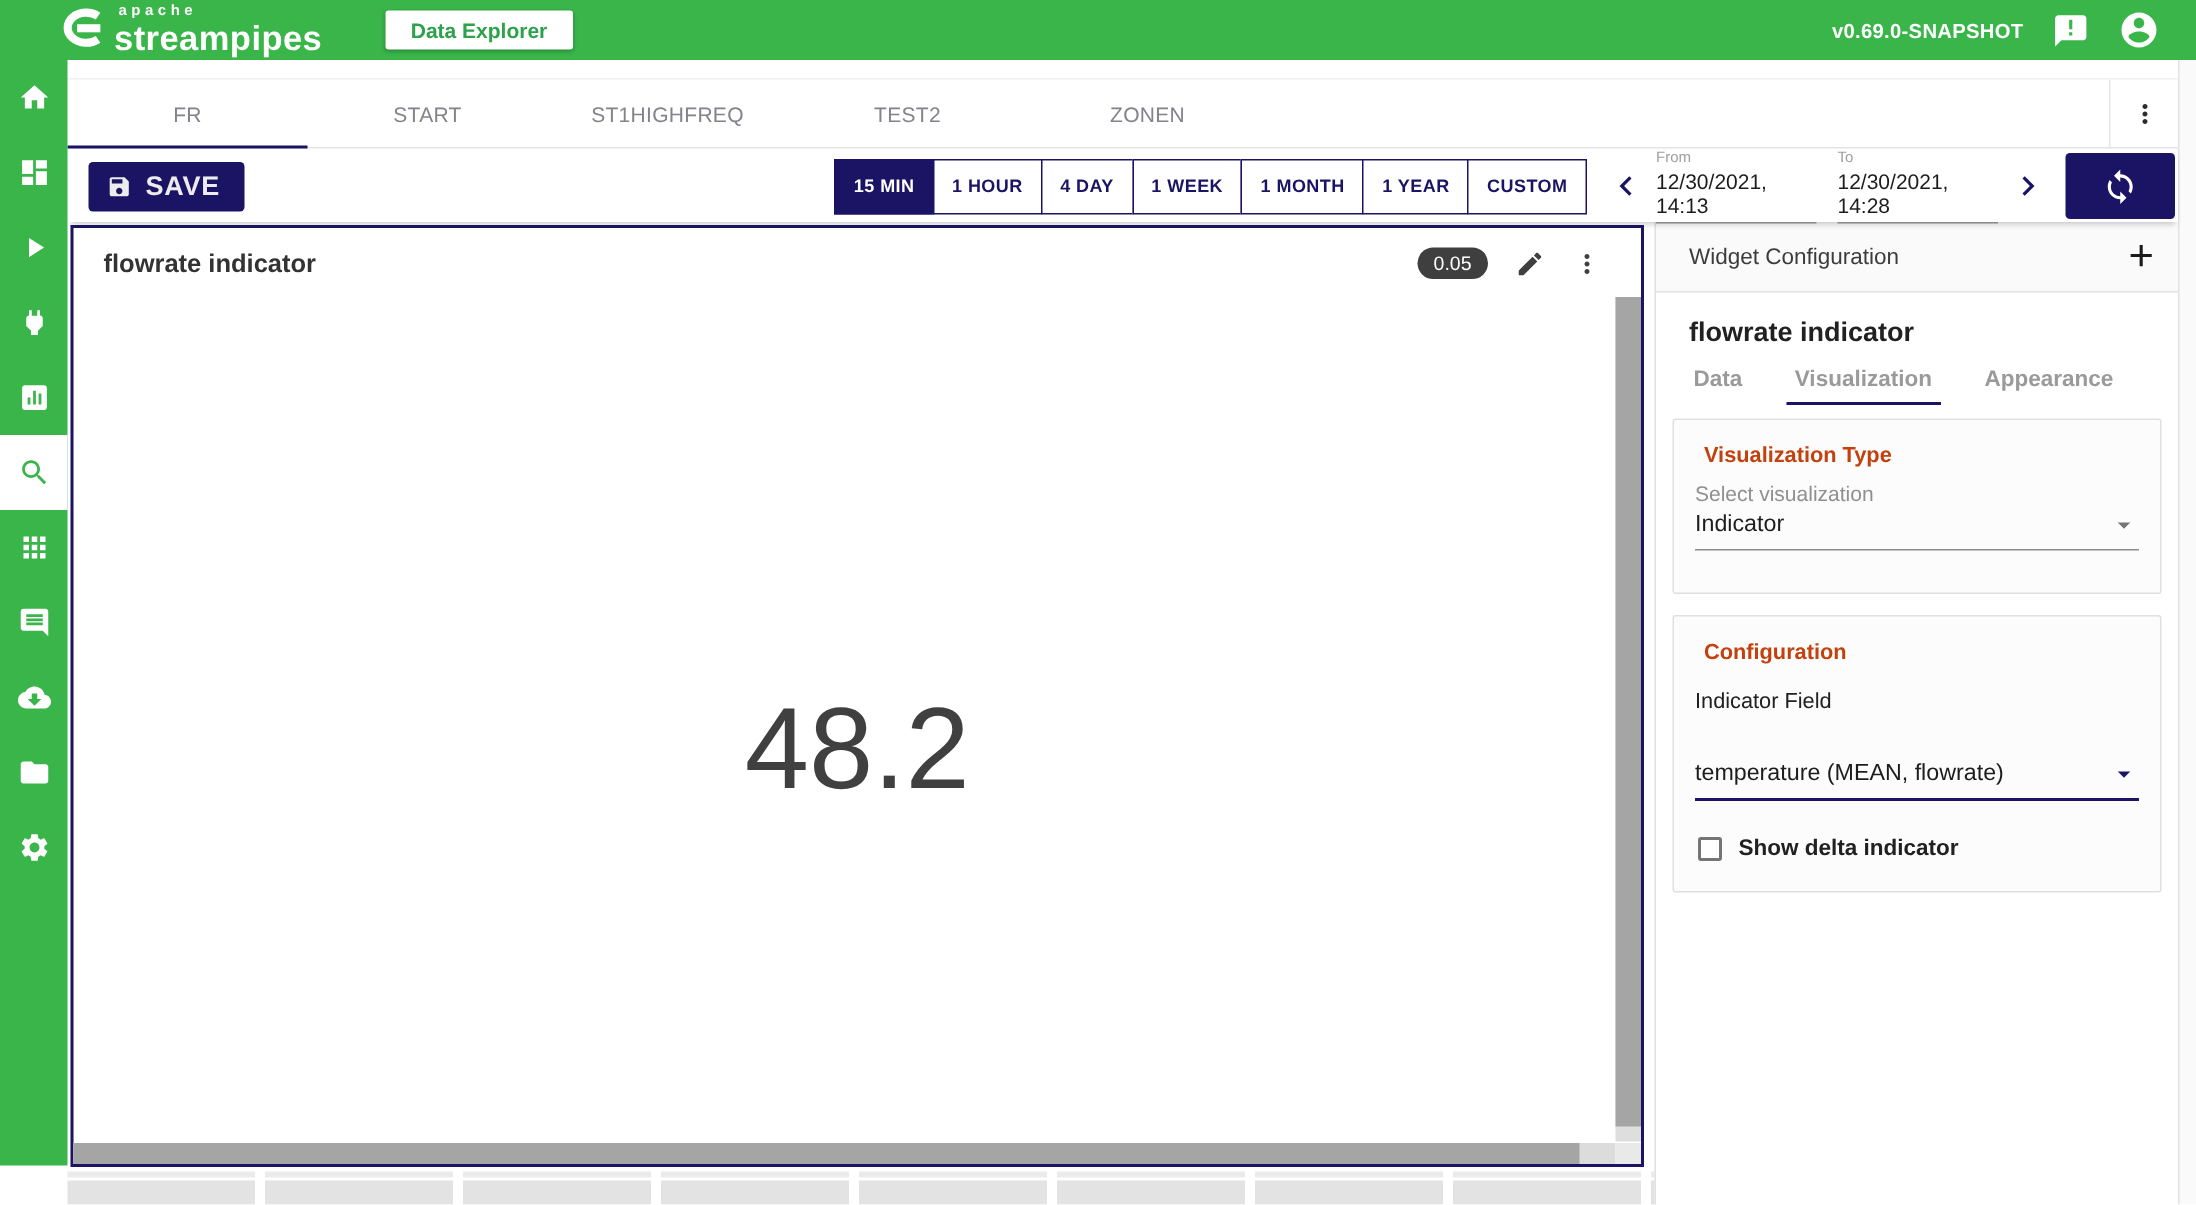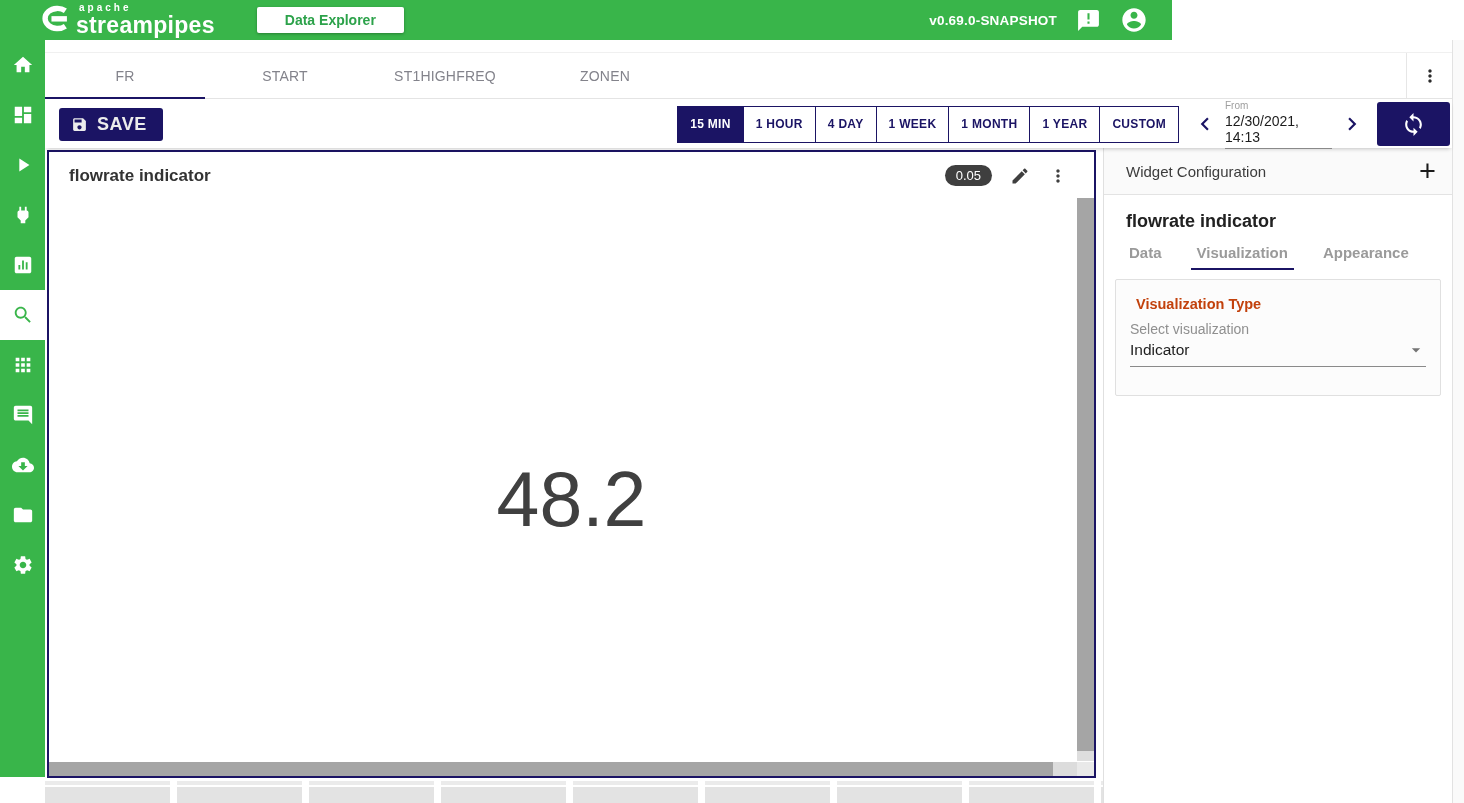--- a/index.html
+++ b/index.html
@@ -1,28 +1,28 @@
 <!DOCTYPE html>
 <html><head>
 <meta charset="utf-8">
 <style>
   * { box-sizing: border-box; margin: 0; padding: 0; }
   html,body { width: 1464px; height: 803px; overflow: hidden; background: #fff;
     font-family: "Liberation Sans", sans-serif; position: relative; }
 
   
-  .app-header { position: absolute; left:0; top:0; width:1172px; height:40px;
+  .app-header { position: absolute; left:0; top:0; width:1464px; height:40px;
     background:#39b54a; display:flex; align-items:center; color:#fff; z-index:10; }
   .logo { display:flex; align-items:center; margin-left:33px; }
   .logo svg { width:40px; height:34px; }
   .logo-text { line-height:1; margin-left:3px; }
   .logo-apache { font-size:10px; font-weight:bold; letter-spacing:3px; margin-left:3px; }
   .logo-name { font-size:23px; font-weight:bold; letter-spacing:.3px; margin-top:1px; }
   .de-badge { margin-left:42px; background:#fff; color:#2ca24a; font-weight:bold;
-    font-size:14px; padding:5px 28px; border-radius:2px; box-shadow:0 1px 3px rgba(0,0,0,.3); }
+    font-size:14px; padding:5px 17px; border-radius:2px; box-shadow:0 1px 3px rgba(0,0,0,.3); }
   .header-right { margin-left:auto; display:flex; align-items:center; gap:19px; margin-right:24px; }
   .version { font-size:13.5px; font-weight:bold; letter-spacing:.2px; }
   .header-right svg { fill:#fff; }
 
   
   .sidebar { position:absolute; left:0; top:40px; width:45px; height:737px;
     background:#39b54a; display:flex; flex-direction:column; z-index:9; }
   .nav-item { height:50px; display:flex; align-items:center; justify-content:center; cursor:pointer; }
   .nav-item svg { width:22px; height:22px; fill:#fff; }
   .nav-item.active { background:#fff; }
@@ -205,20 +205,21 @@
         <path d="M19.14 12.94c.04-.3.06-.61.06-.94 0-.32-.02-.64-.07-.94l2.03-1.58c.18-.14.23-.41.12-.61l-1.92-3.32c-.12-.22-.37-.29-.59-.22l-2.39.96c-.5-.38-1.03-.7-1.62-.94l-.36-2.54c-.04-.24-.24-.41-.48-.41h-3.84c-.24 0-.43.17-.47.41l-.36 2.54c-.59.24-1.13.57-1.62.94l-2.39-.96c-.22-.08-.47 0-.59.22L2.74 8.87c-.12.21-.08.47.12.61l2.03 1.58c-.05.3-.09.63-.09.94s.02.64.07.94l-2.03 1.58c-.18.14-.23.41-.12.61l1.92 3.32c.12.22.37.29.59.22l2.39-.96c.5.38 1.03.7 1.62.94l.36 2.54c.05.24.24.41.48.41h3.84c.24 0 .44-.17.47-.41l.36-2.54c.59-.24 1.13-.56 1.62-.94l2.39.96c.22.08.47 0 .59-.22l1.92-3.32c.12-.22.07-.47-.12-.61l-2.01-1.58zM12 15.6c-1.98 0-3.6-1.62-3.6-3.6s1.62-3.6 3.6-3.6 3.6 1.62 3.6 3.6-1.62 3.6-3.6 3.6z"></path>
       </svg>
   </div>
 </div>
 
 <div class="tabbar">
   <div class="tab-strip">
       <div class="tab active">FR</div>
       <div class="tab">START</div>
       <div class="tab">ST1HIGHFREQ</div>
+      <div class="tab">TEST2</div>
       <div class="tab">ZONEN</div>
     </div>
   <div class="tab-kebab">
     <svg viewBox="0 0 24 24">
         <path d="M12 8c1.1 0 2-.9 2-2s-.9-2-2-2-2 .9-2 2 .9 2 2 2zm0 2c-1.1 0-2 .9-2 2s.9 2 2 2 2-.9 2-2-.9-2-2-2zm0 6c-1.1 0-2 .9-2 2s.9 2 2 2 2-.9 2-2-.9-2-2-2z"></path>
       </svg>
   </div>
 </div>
 
 <div class="toolbar">
@@ -239,20 +240,24 @@
         <button class="time-btn">CUSTOM</button>
       </div>
     <div class="date-nav">
       <svg class="chev" viewBox="0 0 24 24">
           <path d="M15.41 7.41L14 6l-6 6 6 6 1.41-1.41L10.83 12z"></path>
         </svg>
       <div class="date-field">
         <div class="date-label">From</div>
         <div class="date-value">12/30/2021, 14:13</div>
       </div>
+      <div class="date-field">
+        <div class="date-label">To</div>
+        <div class="date-value">12/30/2021, 14:28</div>
+      </div>
       <svg class="chev" viewBox="0 0 24 24">
           <path d="M8.59 16.59L10 18l6-6-6-6-1.41 1.41L13.17 12z"></path>
         </svg>
     </div>
     <button class="refresh-btn">
       <svg viewBox="0 0 24 24">
           <path d="M12 4V1L8 5l4 4V6c3.31 0 6 2.69 6 6 0 1.01-.25 1.97-.7 2.8l1.46 1.46C19.54 15.03 20 13.57 20 12c0-4.42-3.58-8-8-8zm0 14c-3.31 0-6-2.69-6-6 0-1.01.25-1.97.7-2.8L5.24 7.74C4.46 8.97 4 10.43 4 12c0 4.42 3.58 8 8 8v3l4-4-4-4v3z"></path>
         </svg>
     </button>
   </div>
@@ -297,15 +302,29 @@
     <div class="select-label">Select visualization</div>
     <div class="select-row">
       <span>Indicator</span>
       <svg viewBox="0 0 24 24">
           <path d="M7 10l5 5 5-5z"></path>
         </svg>
     </div>
     <div class="card1-pad"></div>
   </div>
 
+  <div class="card" style="margin-top:14px;">
+    <div class="card-heading">Configuration</div>
+    <div class="field-label">Indicator Field</div>
+    <div class="select-row navy">
+      <span>temperature (MEAN, flowrate)</span>
+      <svg viewBox="0 0 24 24">
+          <path d="M7 10l5 5 5-5z"></path>
+        </svg>
+    </div>
+    <div class="checkbox-row">
+      <div class="checkbox"></div>
+      <span class="checkbox-label">Show delta indicator</span>
+    </div>
+  </div>
 </div>
 
 <div class="page-scroll"></div>
 
 </body></html>

